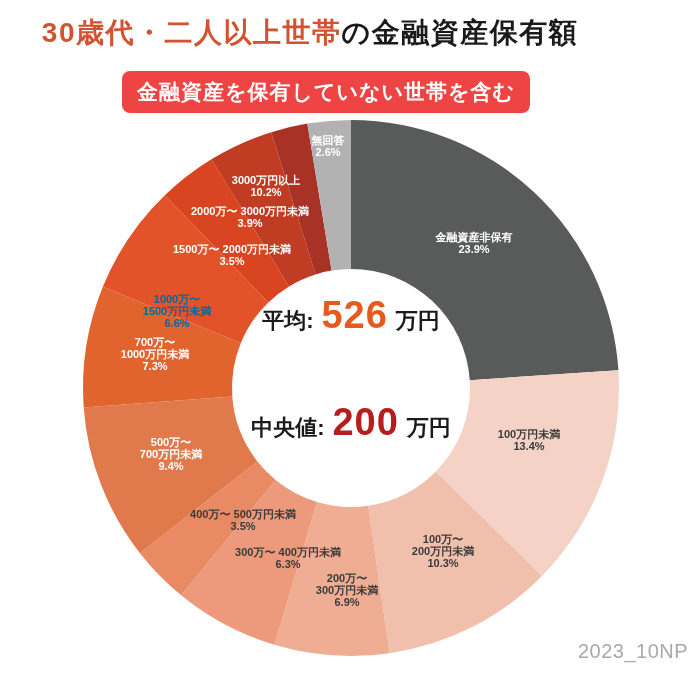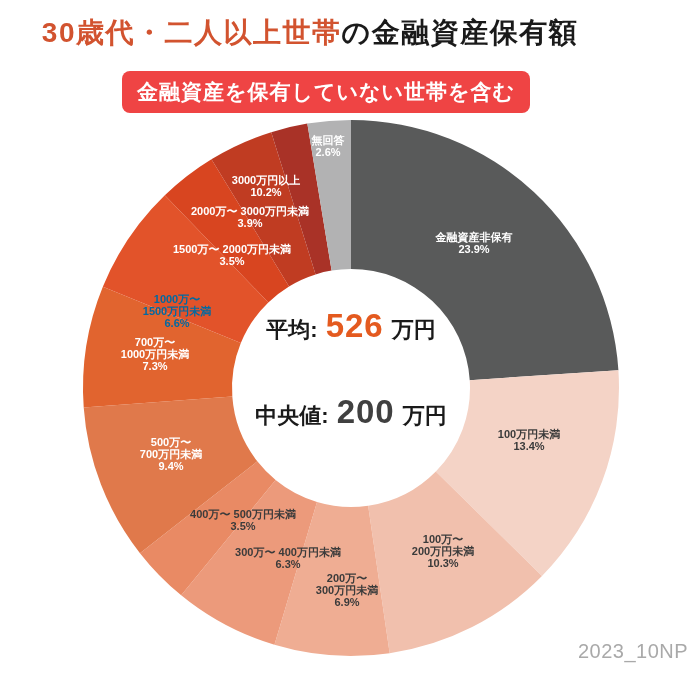--- a/index.html
+++ b/index.html
@@ -20,21 +20,21 @@
   .chart-layer{position:absolute;left:0;top:0;width:700px;height:700px;}
   .slice-label{
     position:absolute;transform:translate(-50%,-50%);
     text-align:center;font-size:11px;font-weight:700;line-height:1.1;white-space:nowrap;
   }
   .center-summary{
     position:absolute;left:351px;top:369px;transform:translate(-50%,-50%);
     display:flex;flex-direction:column;gap:32px;align-items:center;
   }
   .summary-row{display:flex;align-items:baseline;font-size:22px;font-weight:700;color:#1a1a1a;white-space:nowrap;}
-  .summary-row .val{font-size:33px;margin:8px 8px;letter-spacing:1px;}
+  .summary-row .val{font-size:38px;margin:16px 8px;letter-spacing:1px;}
   .watermark{position:absolute;left:578px;top:640px;color:#a9a9a9;font-size:20px;letter-spacing:0.5px;}
 </style>
 </head>
 <body>
 
 <div class="canvas">
 
   <h1 class="title"><span class="hl" style="color: rgb(210, 83, 47);">30歳代・二人以上世帯</span><span>の金融資産保有額</span></h1>
 
   <div class="badge">金融資産を保有していない世帯を含む</div>
@@ -116,20 +116,20 @@
     </div>
 
   <div class="center-summary">
     <div class="summary-row">
       <span>平均:</span>
       <span class="val" style="color: rgb(228, 90, 31);">526</span>
       <span>万円</span>
     </div>
     <div class="summary-row">
       <span>中央値:</span>
-      <span class="val" style="color: #404040;">200</span>
+      <span class="val" style="color: #b91c1c;">200</span>
       <span>万円</span>
     </div>
   </div>
 
   <div class="watermark">2023_10NP</div>
 
 </div>
 
 </body></html>

